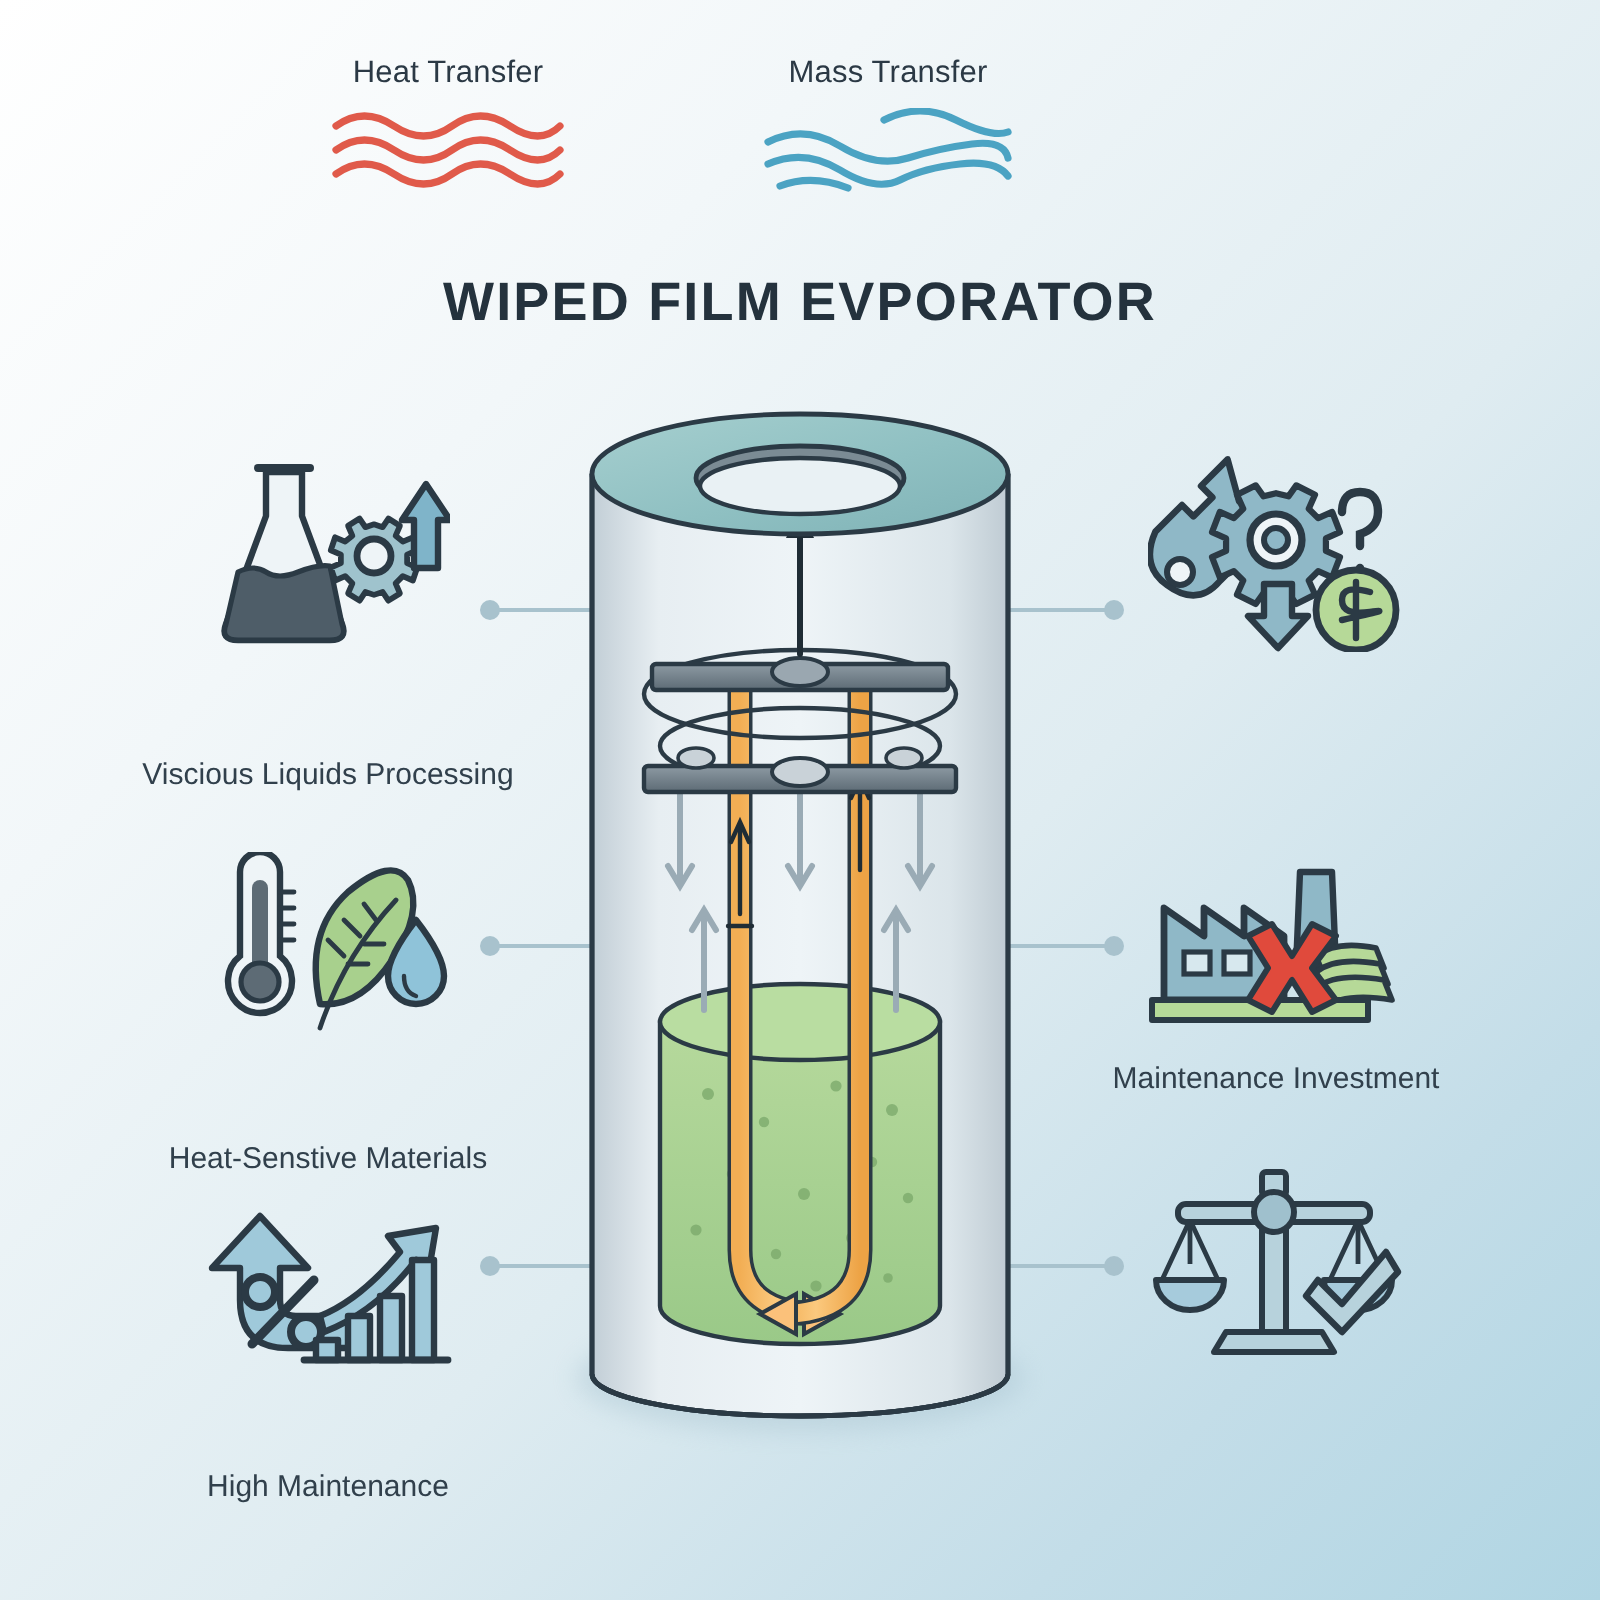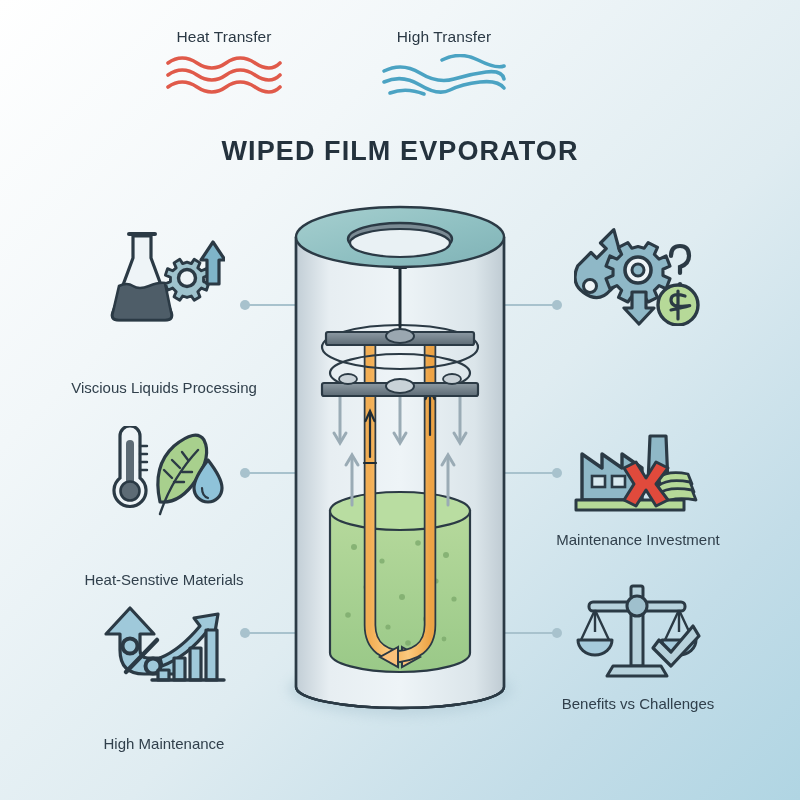--- a/index.html
+++ b/index.html
@@ -133,21 +133,21 @@
       <svg width="120" height="42" viewBox="0 0 120 42">
         <g fill="none" stroke="#e05a4a" stroke-width="3.6" stroke-linecap="round">
           <path d="M4 9 Q 18 -1, 33 9 T 62 9 T 91 9 T 116 9"></path>
           <path d="M4 21 Q 18 11, 33 21 T 62 21 T 91 21 T 116 21"></path>
           <path d="M4 33 Q 18 23, 33 33 T 62 33 T 91 33 T 116 33"></path>
         </g>
       </svg>
     </div>
 
     <div class="legend-item">
-      <div class="legend-label">High Transfer</div>
+      <div class="legend-label">Mass Transfer</div>
       <svg width="128" height="46" viewBox="0 0 128 46">
         <g fill="none" stroke="#4ba3c3" stroke-width="3.6" stroke-linecap="round">
           <path d="M62 6 Q 80 -3, 98 6 T 124 12"></path>
           <path d="M4 17 Q 22 8, 40 19 T 74 25 T 106 18 T 124 25"></path>
           <path d="M4 28 Q 22 20, 40 31 T 70 36 T 100 28 T 124 34"></path>
           <path d="M10 39 Q 26 33, 44 40"></path>
         </g>
       </svg>
     </div>
 
@@ -452,16 +452,15 @@
 
         <g>
           <path d="M104 30 L104 52" stroke="#2b3a45" stroke-width="2.4"></path>
           <path d="M104 30 L90 60 M104 30 L118 60" stroke="#2b3a45" stroke-width="2.4" fill="none"></path>
           <path d="M87 60 L121 60 A17 15 0 0 1 87 60 Z" fill="#a6cbdc" stroke="#2b3a45" stroke-width="3" stroke-linejoin="round"></path>
         </g>
 
         <path d="M86 66 L98 78 L120 52 L126 62 L98 92 L80 74 Z" transform="translate(-2,-6)" fill="#b7d2dc" stroke="#2b3a45" stroke-width="3.2" stroke-linejoin="round"></path>
       </svg>
     </div>
-    <div class="feature-label">Benefits vs Challenges</div>
   </div>
 
 </div>
 
 </body></html>

